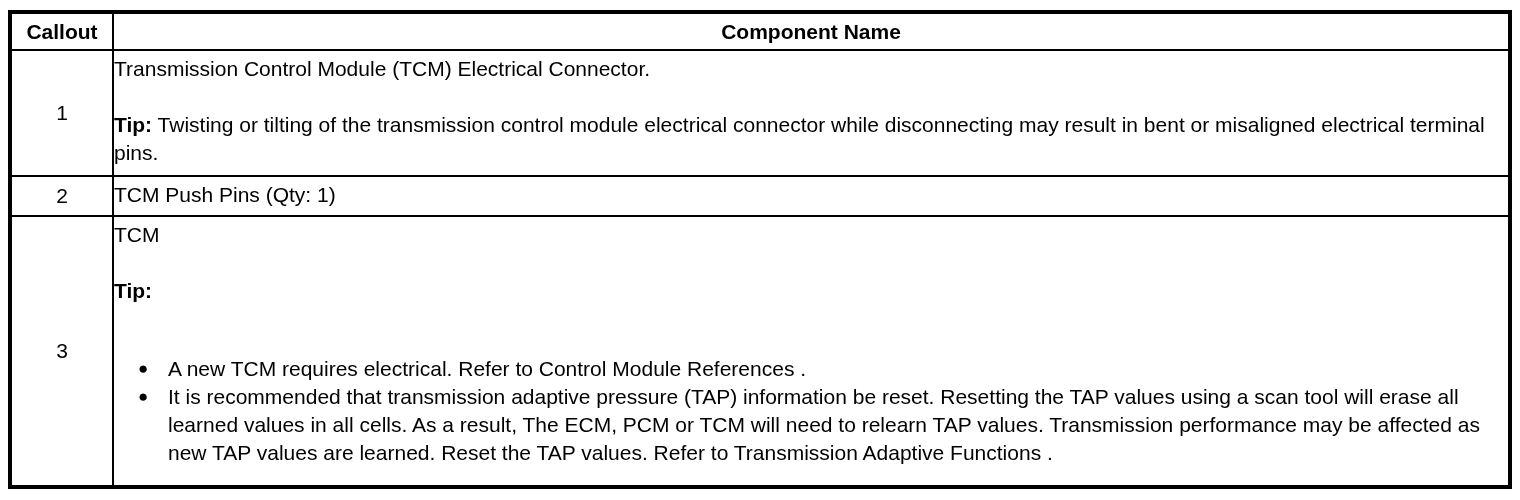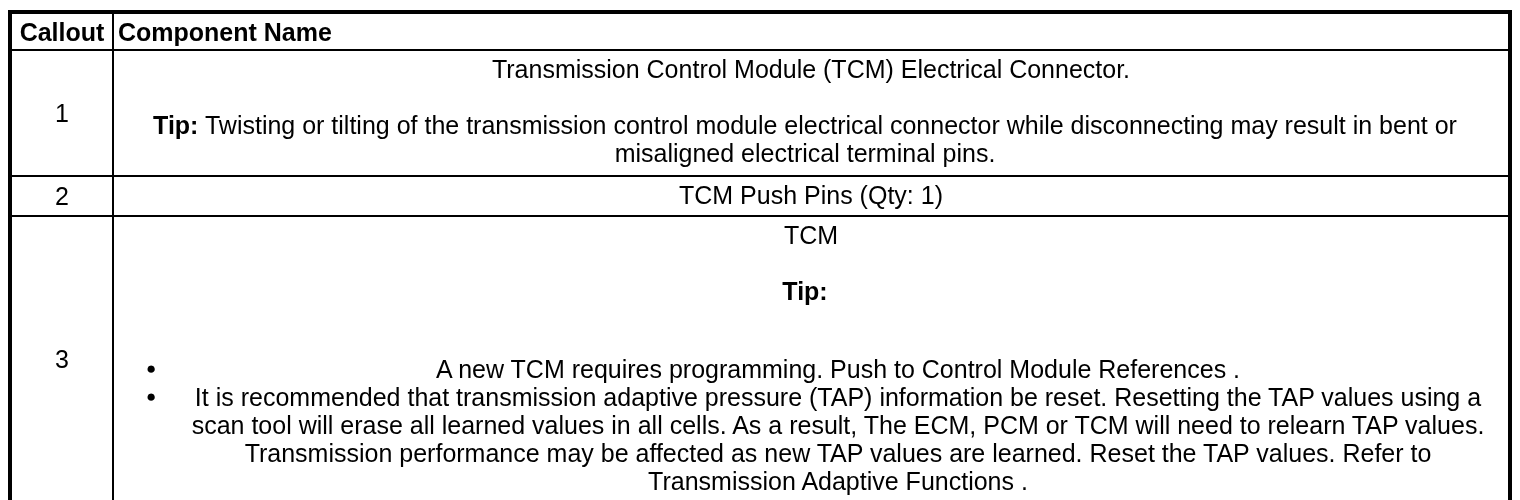--- a/index.html
+++ b/index.html
@@ -22,39 +22,39 @@
     width: 100%;
     table-layout: fixed;
   }
   table.component-table, table.component-table tr, table.component-table td, table.component-table th {
     border: 2px solid #000000;
   }
   table.component-table {
     border-width: 4px;
   }
   th, td {
-    font-size: 25px;
+    font-size: 21px;
     line-height: 28px;
     vertical-align: middle;
     padding: 2px 6px;
   }
   th.callout-col, td.callout-cell {
     width: 92px;
     text-align: center;
   }
   th {
     font-weight: bold;
-    text-align: left;
+    text-align: center;
     height: 31px;
     padding: 2px 4px;
   }
   td.component-cell {
     vertical-align: top;
-    text-align: center;
-    padding: 4px 8px 6px 8px;
+    text-align: left;
+    padding: 4px 8px 6px 0;
   }
   td.callout-cell {
     vertical-align: middle;
   }
   tr.row-1 { height: 126px; }
   tr.row-2 { height: 39px; }
   tr.row-3 { height: 271px; }
   .cell-line {
     margin: 0;
     padding: 0;
@@ -109,20 +109,20 @@
         <td class="component-cell">
           <p class="cell-line">TCM Push Pins (Qty: 1)</p>
         </td>
       </tr>
       <tr class="row-3">
         <td class="callout-cell">3</td>
         <td class="component-cell">
           <p class="cell-line">TCM</p>
           <p class="tip-para"><span class="tip-label">Tip:</span></p>
           <ul class="tip-list">
-            <li>A new TCM requires programming. Push to Control Module References .</li>
+            <li>A new TCM requires electrical. Refer to Control Module References .</li>
             <li>It is recommended that transmission adaptive pressure (TAP) information be reset. Resetting the TAP values using a scan tool will erase all learned values in all cells. As a result, The ECM, PCM or TCM will need to relearn TAP values. Transmission performance may be affected as new TAP values are learned. Reset the TAP values. Refer to Transmission Adaptive Functions .</li>
           </ul>
         </td>
       </tr>
     </tbody>
   </table>
 </div>
 
 </body></html>

